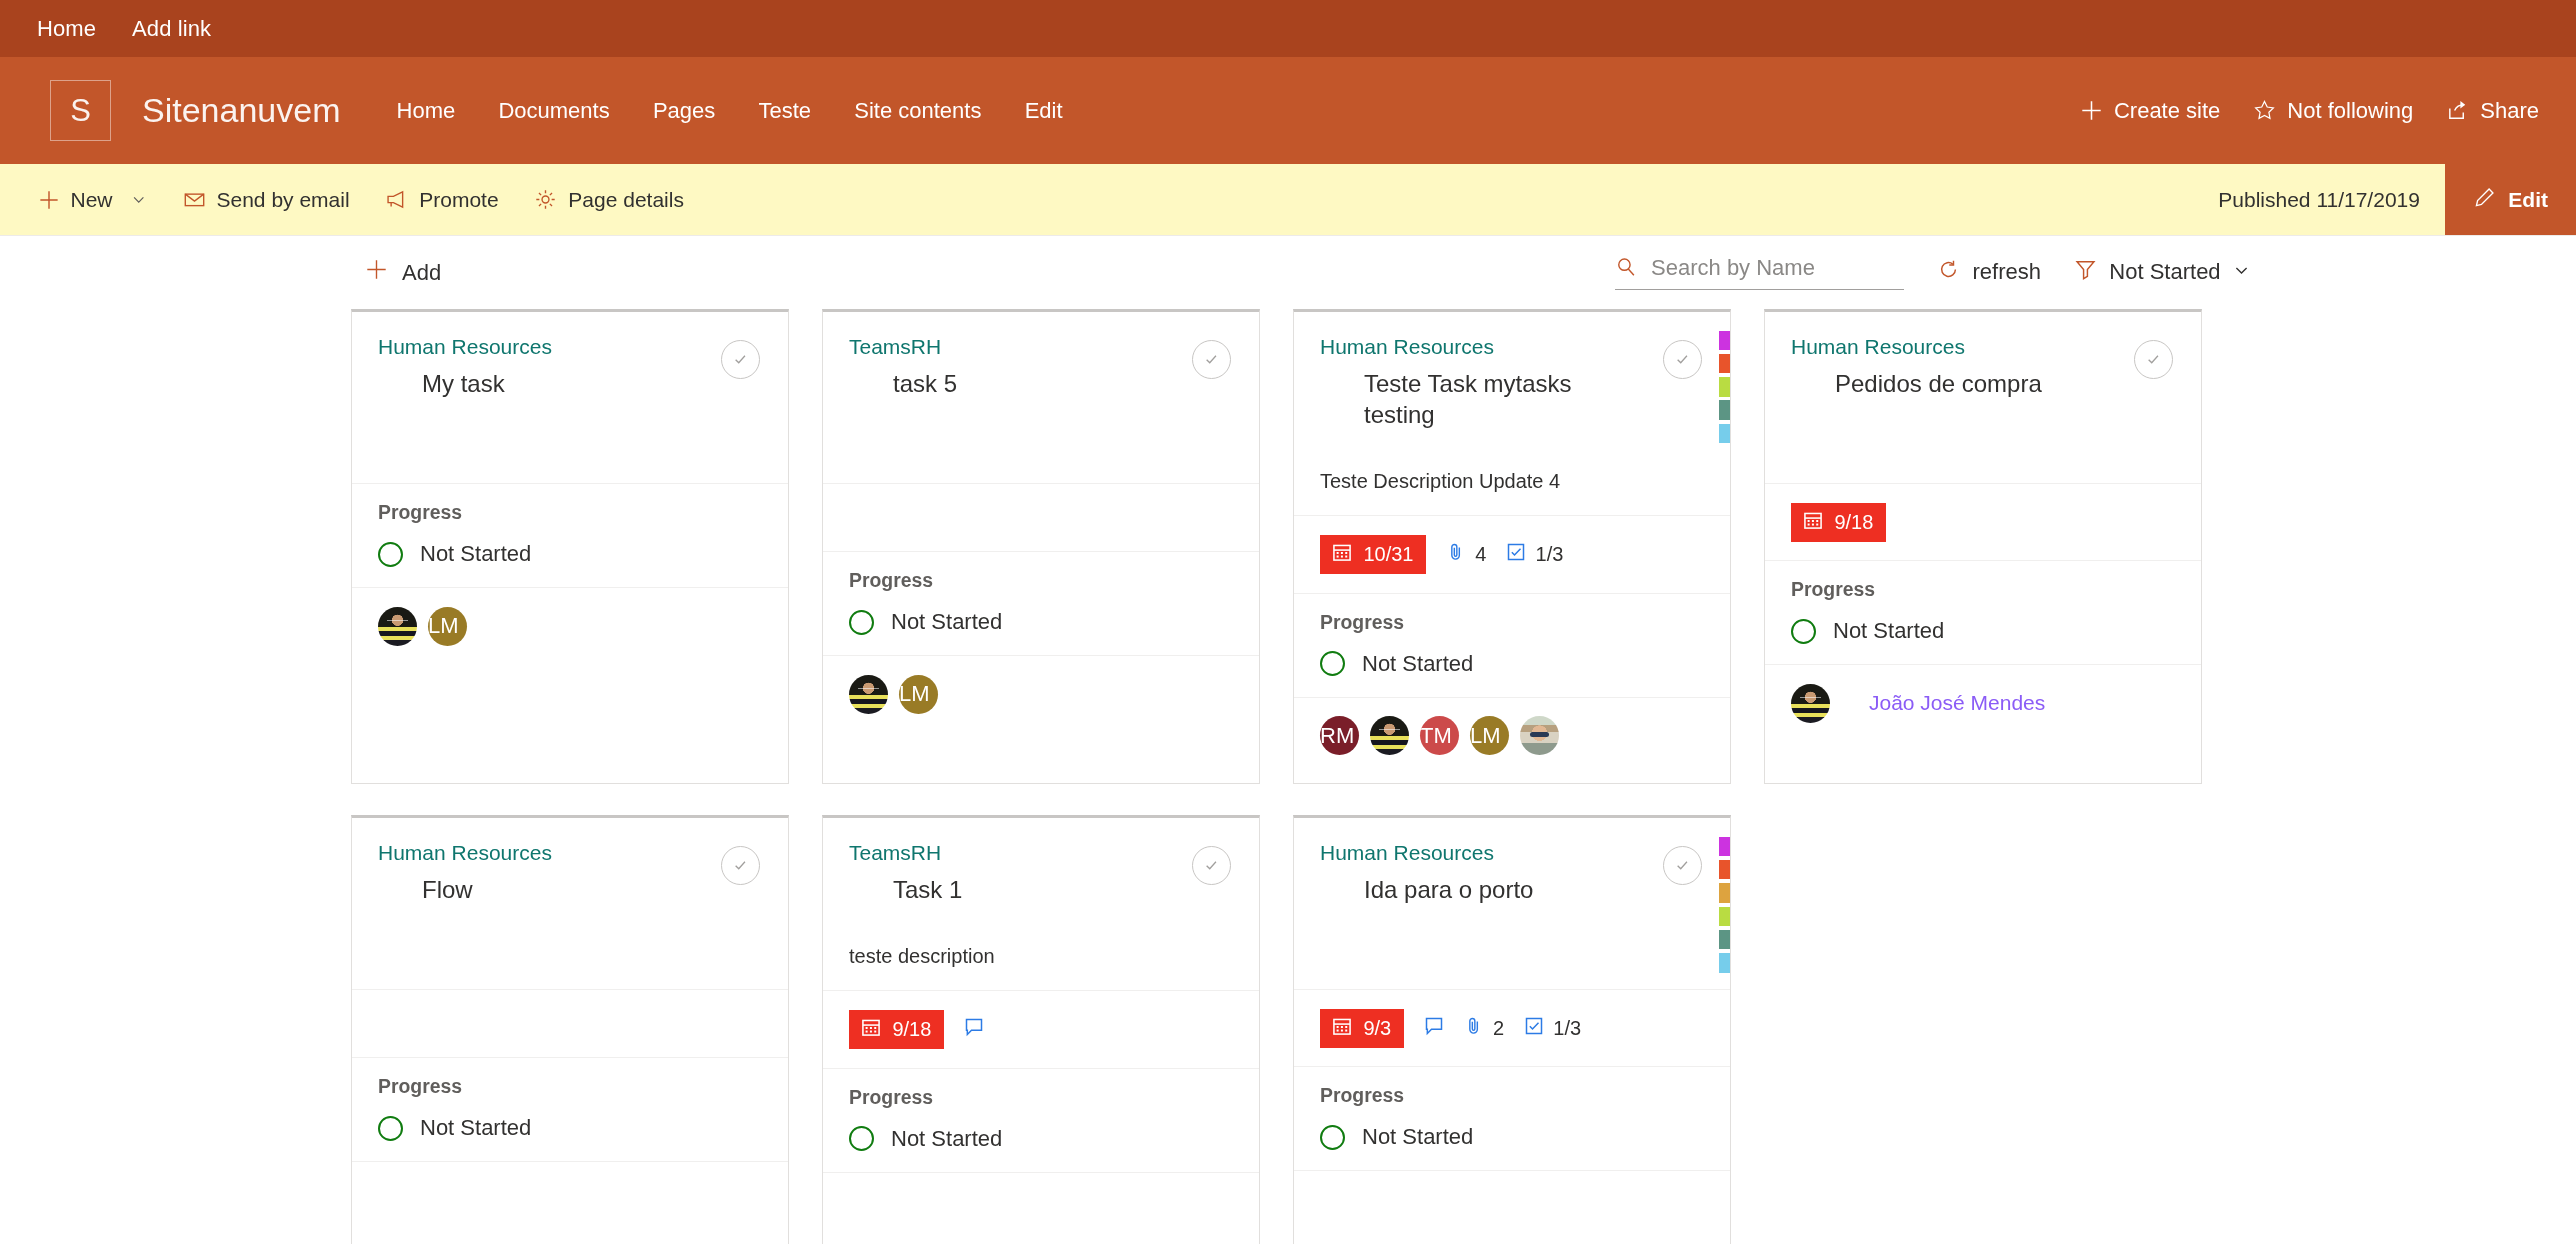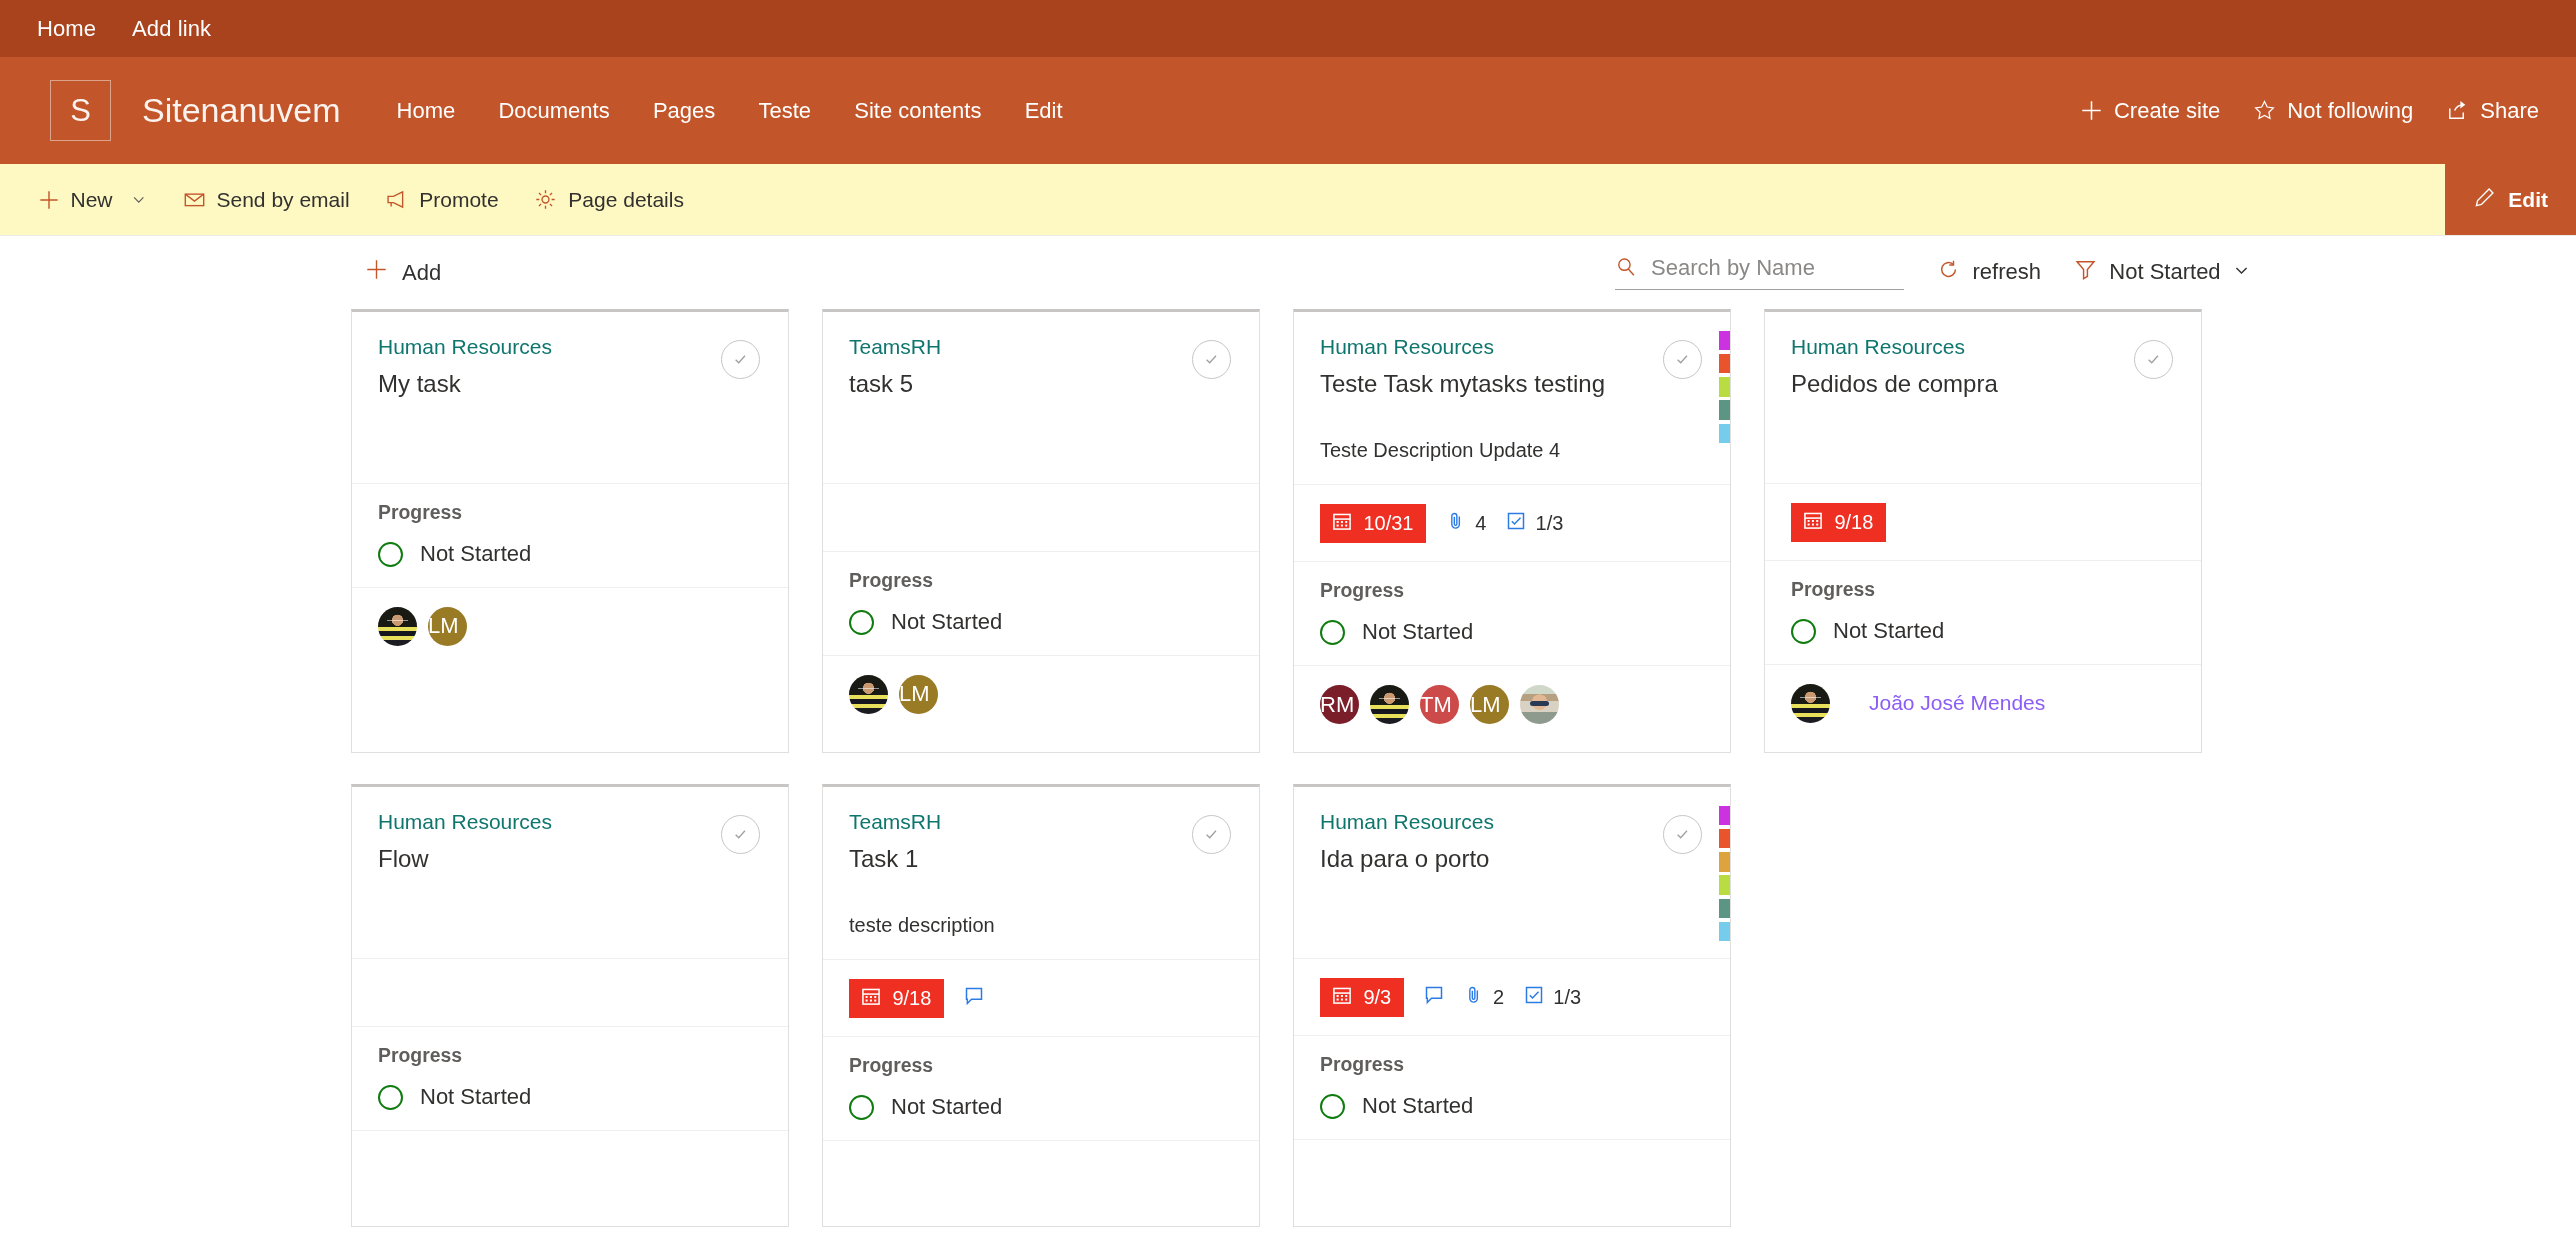--- a/index.html
+++ b/index.html
@@ -217,20 +217,21 @@
     font-size: 21px;
     line-height: 1.25;
     margin-bottom: 7.8px;
     padding-right: 62px;
   }
   .card-title {
     color: #323130;
     font-size: 24px;
     line-height: 1.3;
     padding-right: 62px;
+    margin-left: 44px;
   }
   .card-desc {
     color: #323130;
     font-size: 20px;
     line-height: 1.35;
     margin-top: 38px;
     padding-right: 54px;
   }
   .card-check {
     position: absolute;
@@ -450,20 +451,21 @@
             <circle cx="15" cy="15" r="4.5" fill="none" stroke="#C2562A" stroke-width="1.8"></circle>
             <g stroke="#C2562A" stroke-width="1.8">
               <path d="M15 3v4M15 23v4M3 15h4M23 15h4M6.5 6.5l2.8 2.8M20.7 20.7l2.8 2.8M23.5 6.5l-2.8 2.8M9.3 20.7l-2.8 2.8"></path>
             </g>
           </svg>
       </span>
       <span>Page details</span>
     </div>
   </div>
   <div class="cmd-spacer"></div>
+  <div class="cmd-published">Published 11/17/2019</div>
   <div class="cmd-edit">
     <span>
       <svg width="23" height="23" viewBox="0 0 30 30">
           <path d="M21 4l5 5-15 15-6.5 1.5L6 19z" fill="none" stroke="#fff" stroke-width="1.8"></path>
         </svg>
     </span>
     <span>Edit</span>
   </div>
 </div>
 

